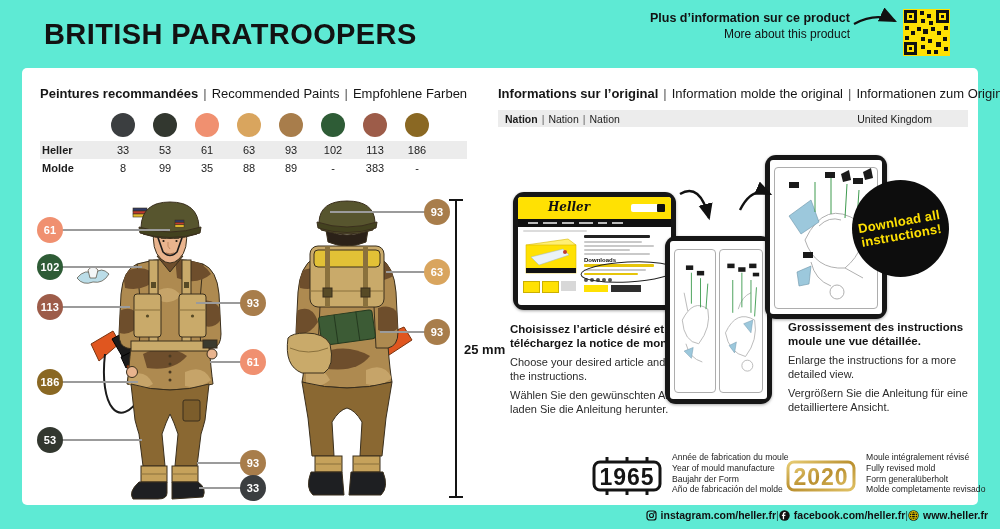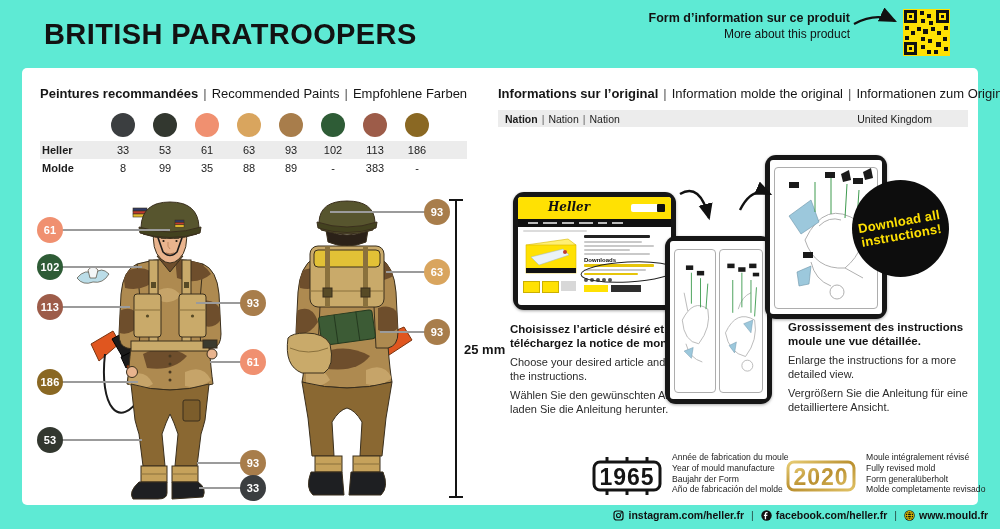--- a/index.html
+++ b/index.html
@@ -70,34 +70,34 @@
   .step .fr{font-weight:800;color:#141414;font-size:11.5px;line-height:14px;margin-bottom:6px;}
   .step .en{margin-bottom:6px;}
   #step1{left:510px;top:322px;width:218px;}
   #step2{left:788px;top:320px;width:205px;}
 
   
   .stamplab{font-size:8.6px;line-height:10.8px;color:#1c1c1c;}
   .stamplab .b{font-weight:400;}
 
   
-  #footer{right:12px;top:509px;display:flex;align-items:center;gap:7px;font-size:10.5px;font-weight:700;color:#111;z-index:20;}
+  #footer{right:12px;top:509px;display:flex;align-items:center;font-size:10.5px;font-weight:700;color:#111;z-index:20;}
   #footer .fsep{font-weight:300;opacity:.75;}
   #footer .fitem{display:flex;align-items:center;gap:4px;}
   svg{display:block;}
 </style>
 </head>
 <body>
 
 <div id="page">
 
   <div id="title" class="abs">BRITISH PARATROOPERS</div>
 
   <div id="moreinfo" class="abs">
-    <div class="b">Form d’information sur ce produit</div>
+    <div class="b">Plus d’information sur ce product</div>
     <div>More about this product</div>
   </div>
 
   <svg class="abs" style="left:852px;top:8px;" width="50" height="28" viewBox="0 0 50 28">
     <defs>
         <marker id="ah" markerWidth="9" markerHeight="8" refX="7" refY="3.5" orient="auto">
           <polygon points="0 0,8 3.5,0 7" fill="#111"></polygon>
         </marker>
       </defs>
     <path d="M2 16 Q24 4 43 13" fill="none" stroke="#111" stroke-width="2.2" marker-end="url(#ah)"></path>
@@ -628,17 +628,17 @@
       <svg width="11" height="11" viewBox="0 0 11 11">
           <circle cx="5.5" cy="5.5" r="5.2" fill="#111"></circle>
           <g stroke="#FFE103" stroke-width=".7" fill="none">
             <circle cx="5.5" cy="5.5" r="4.2"></circle>
             <ellipse cx="5.5" cy="5.5" rx="2" ry="4.2"></ellipse>
             <line x1="1.3" y1="5.5" x2="9.7" y2="5.5"></line>
             <line x1="1.8" y1="3.2" x2="9.2" y2="3.2"></line>
             <line x1="1.8" y1="7.8" x2="9.2" y2="7.8"></line>
           </g>
         </svg>
-      <span>www.mould.fr</span>
+      <span>www.heller.fr</span>
     </span>
   </div>
 
 </div>
 
 </body></html>

